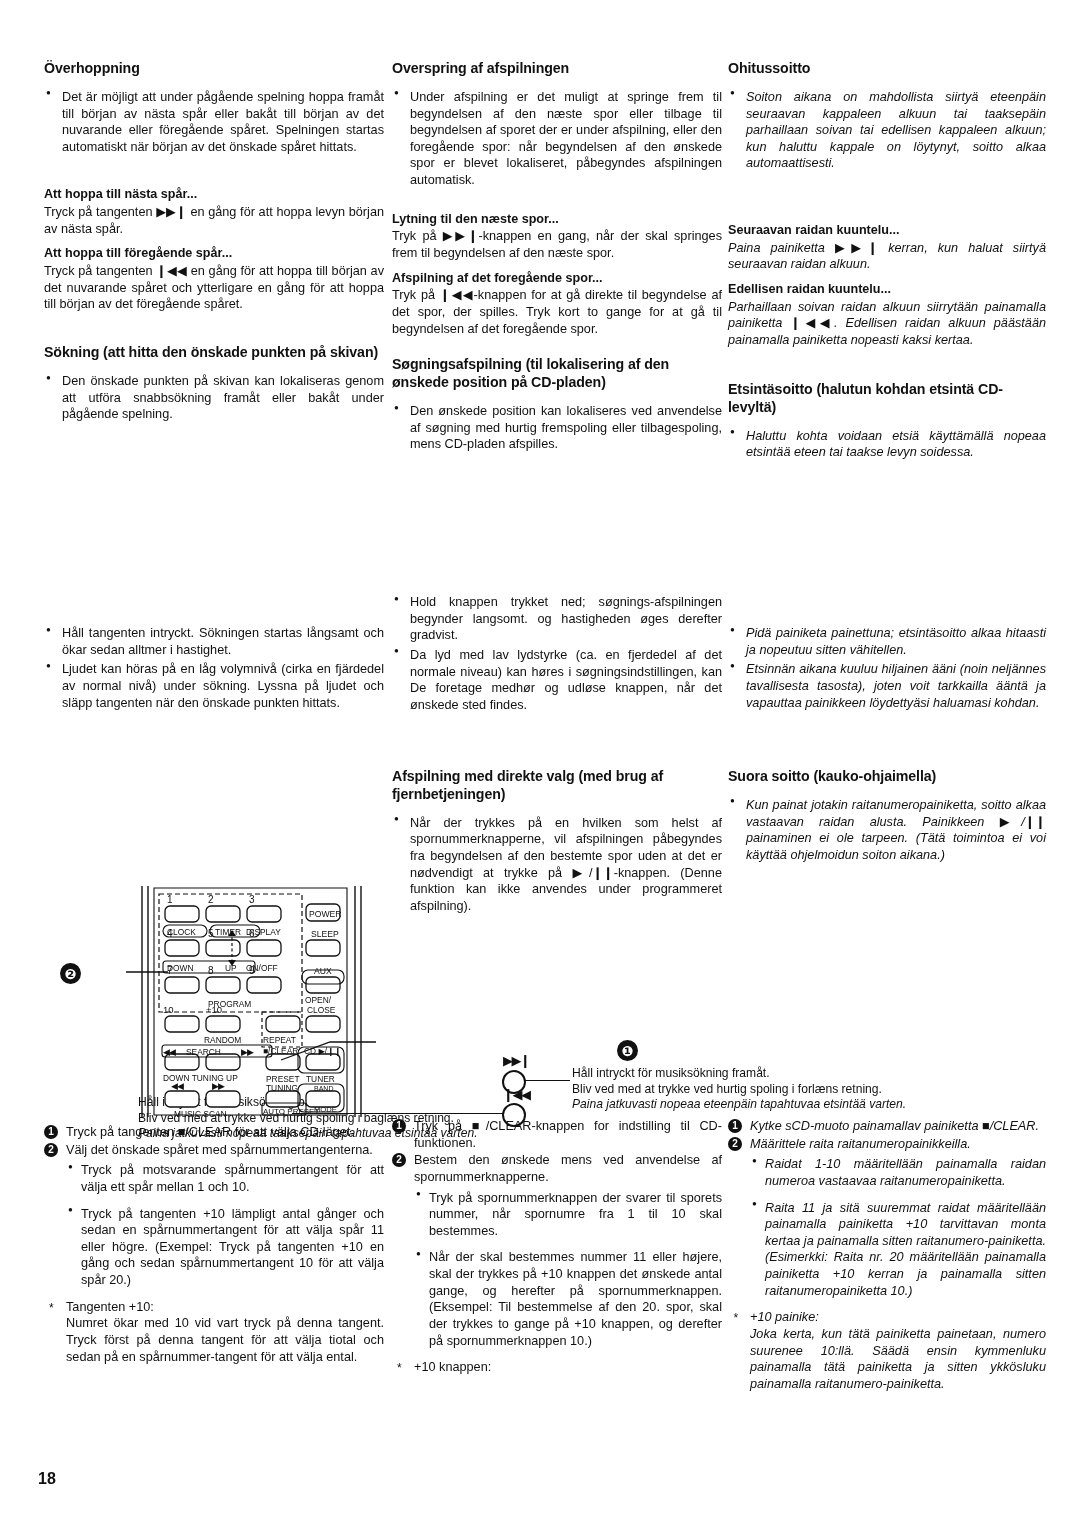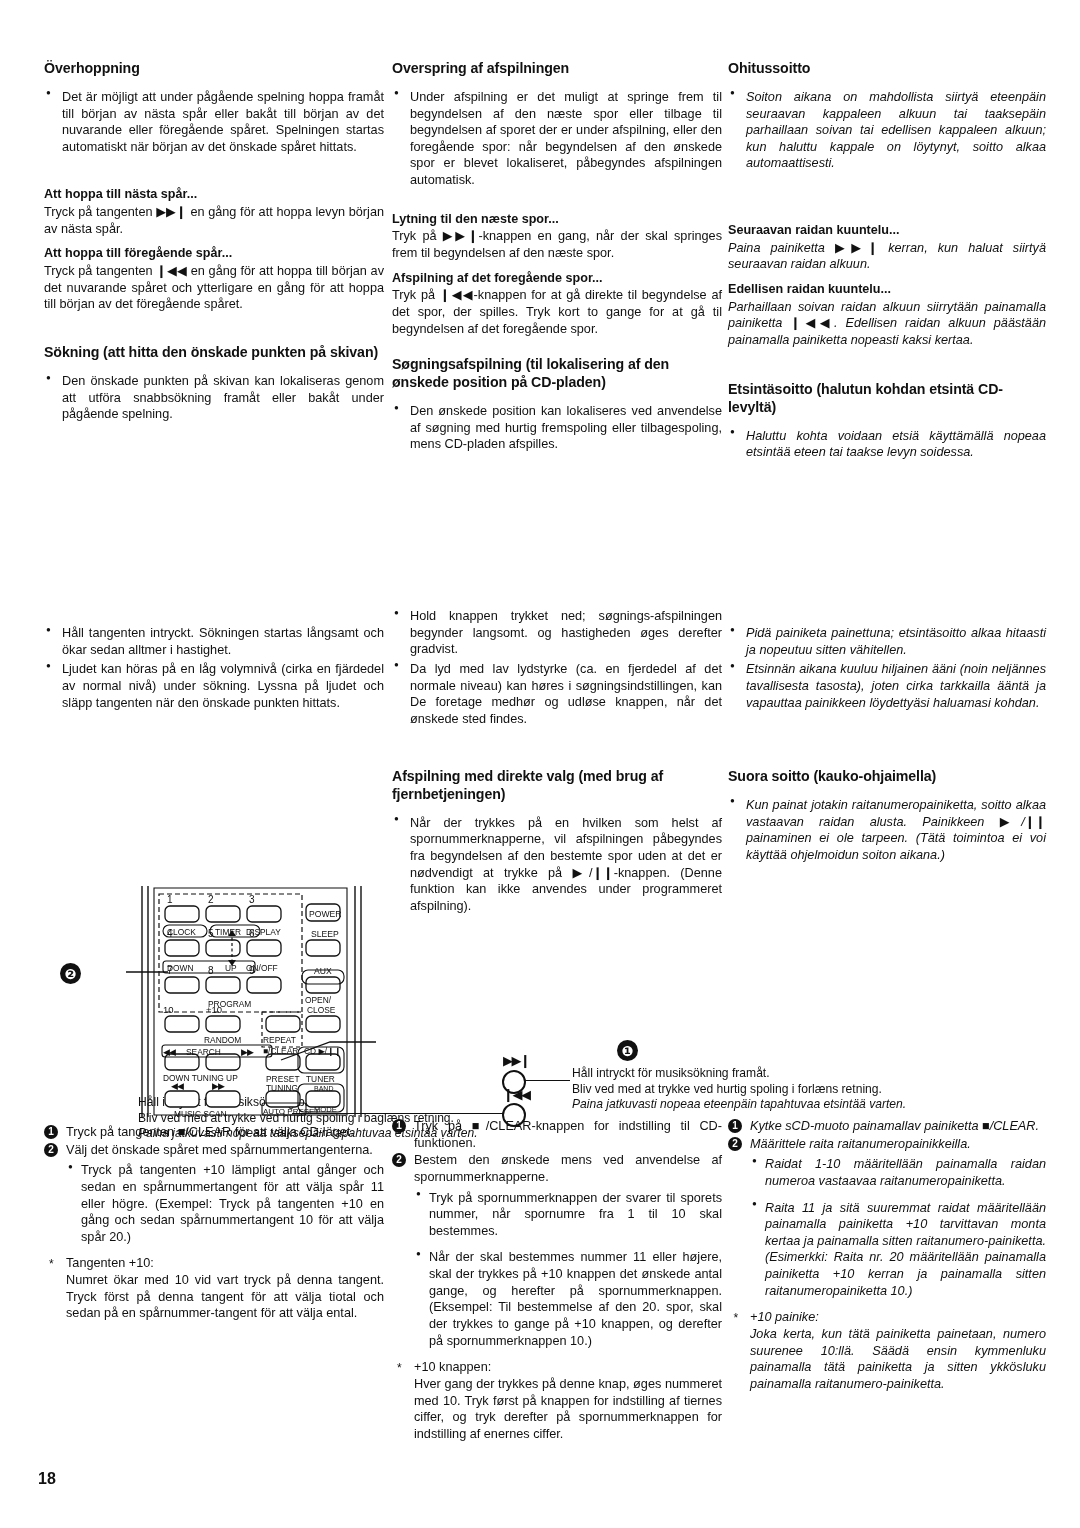--- a/index.html
+++ b/index.html
@@ -168,30 +168,30 @@
       <div class="co-l3">Paina jatkuvasti nopeaa taaksepäin tapahtuvaa etsintää varten.</div>
     </div>
   </div>
 
   <div style="position:absolute;left:44px;top:625px;width:340px;">
     <ul class="bl wide">
       <li>Håll tangenten intryckt. Sökningen startas långsamt och ökar sedan alltmer i hastighet.</li>
       <li>Ljudet kan höras på en låg volymnivå (cirka en fjärdedel av normal nivå) under sökning. Lyssna på ljudet och släpp tangenten när den önskade punkten hittats.</li>
     </ul>
   </div>
-  <div style="position:absolute;left:392px;top:608px;width:330px;">
+  <div style="position:absolute;left:392px;top:594px;width:330px;">
     <ul class="bl wide">
       <li>Hold knappen trykket ned; søgnings-afspilningen begynder langsomt. og hastigheden øges derefter gradvist.</li>
       <li>Da lyd med lav lydstyrke (ca. en fjerdedel af det normale niveau) kan høres i søgningsindstillingen, kan De foretage medhør og udløse knappen, når det ønskede sted findes.</li>
     </ul>
   </div>
   <div style="position:absolute;left:728px;top:625px;width:318px;font-style:italic;">
     <ul class="bl wide">
       <li>Pidä painiketa painettuna; etsintäsoitto alkaa hitaasti ja nopeutuu sitten vähitellen.</li>
-      <li>Etsinnän aikana kuuluu hiljainen ääni (noin neljännes tavallisesta tasosta), joten cirka tarkkailla ääntä ja vapauttaa painikkeen löydettyäsi haluamasi kohdan.</li>
+      <li>Etsinnän aikana kuuluu hiljainen ääni (noin neljännes tavallisesta tasosta), joten voit tarkkailla ääntä ja vapauttaa painikkeen löydettyäsi haluamasi kohdan.</li>
     </ul>
   </div>
 
   <div style="position:absolute;left:392px;top:768px;width:330px;">
     <h2 class="sec">Afspilning med direkte valg (med brug af fjernbetjeningen)</h2>
     <ul class="bl wide">
       <li>Når der trykkes på en hvilken som helst af spornummerknapperne, vil afspilningen påbegyndes fra begyndelsen af den bestemte spor uden at det er nødvendigt at trykke på ▶/❙❙-knappen. (Denne funktion kan ikke anvendes under programmeret afspilning).</li>
     </ul>
   </div>
   <div style="position:absolute;left:728px;top:768px;width:318px;font-style:italic;">
@@ -330,20 +330,21 @@
   <div class="bot bot-sv">
     <ol class="num">
       <li>
         <span class="cnum">1</span>
         <span>Tryck på tangenten ■/CLEAR för att välja CD-läget.</span>
       </li>
       <li>
         <span class="cnum">2</span>
         <span>Välj det önskade spåret med spårnummertangenterna.</span>
         <ul class="sub2">
+          <li>Tryck på motsvarande spårnummertangent för att välja ett spår mellan 1 och 10.</li>
           <li>Tryck på tangenten +10 lämpligt antal gånger och sedan en spårnummertangent för att välja spår 11 eller högre. (Exempel: Tryck på tangenten +10 en gång och sedan spårnummertangent 10 för att välja spår 20.)</li>
         </ul>
       </li>
     </ol>
     <div class="star">
       <span class="stmark">*</span>
       <span>Tangenten +10:</span><br>
       <span>Numret ökar med 10 vid vart tryck på denna tangent. Tryck först på denna tangent för att välja tiotal och sedan på en spårnummer-tangent för att välja ental.</span>
     </div>
   </div>
@@ -359,21 +360,20 @@
         <span>Bestem den ønskede mens ved anvendelse af spornummerknapperne.</span>
         <ul class="sub2">
           <li>Tryk på spornummerknappen der svarer til sporets nummer, når spornumre fra 1 til 10 skal bestemmes.</li>
           <li>Når der skal bestemmes nummer 11 eller højere, skal der trykkes på +10 knappen det ønskede antal gange, og herefter på spornummerknappen. (Eksempel: Til bestemmelse af den 20. spor, skal der trykkes to gange på +10 knappen, og derefter på spornummerknappen 10.)</li>
         </ul>
       </li>
     </ol>
     <div class="star">
       <span class="stmark">*</span>
       <span>+10 knappen:</span><br>
-      <span>Hver gang der trykkes på denne knap, øges nummeret med 10. Tryk først på knappen for indstilling af tiernes ciffer, og tryk derefter på spornummerknappen for indstilling af enernes ciffer.</span>
     </div>
   </div>
 
   <div class="bot bot-fi" style="font-style:italic;">
     <ol class="num">
       <li>
         <span class="cnum" style="font-style:normal">1</span>
         <span>Kytke sCD-muoto painamallav painiketta ■/CLEAR.</span>
       </li>
       <li>

